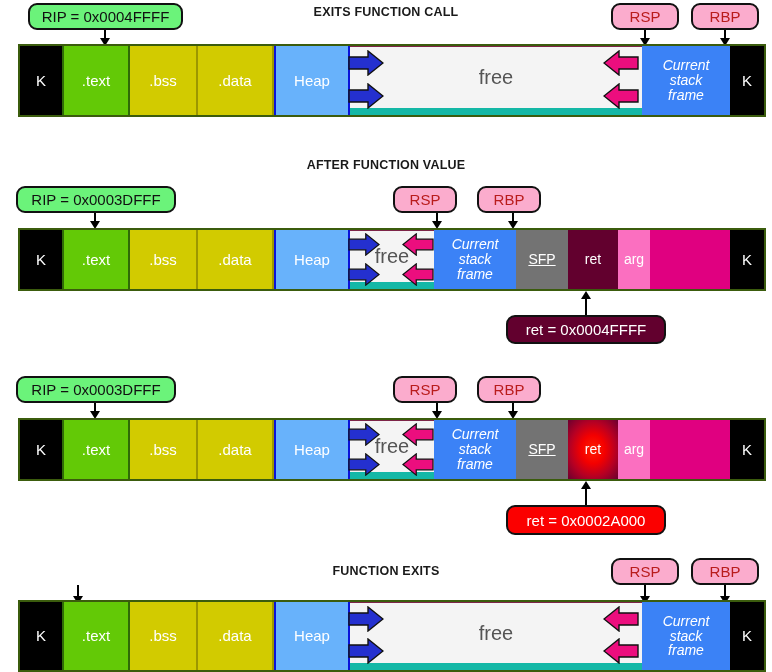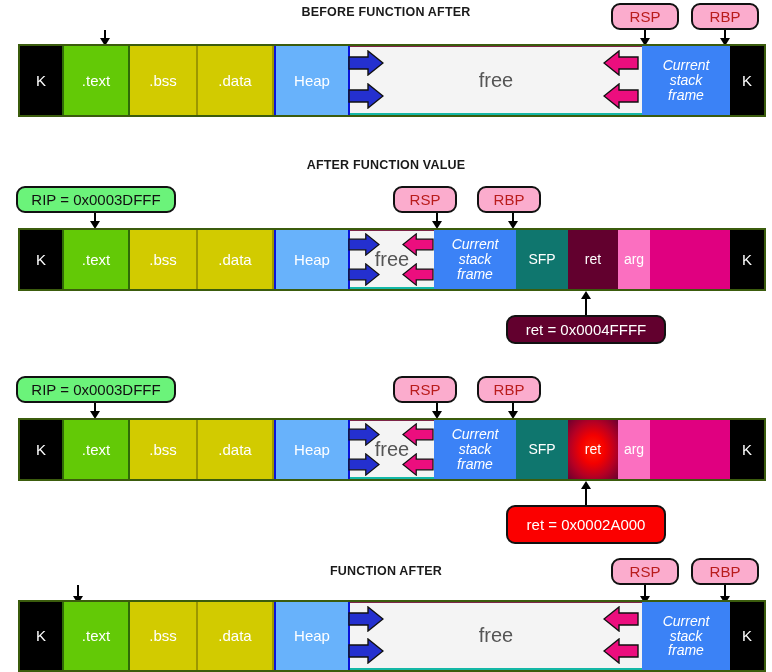--- a/index.html
+++ b/index.html
@@ -45,24 +45,24 @@
     white-space:pre-line;
     overflow:hidden;
   }
   .seg.k{background:#000000;font-size:15px;}
   .seg.text{background:#63c906;border-left:2px solid #2f6b06;border-right:2px solid #2f6b06;}
   .seg.bss{background:#d2cb00;border-right:2px solid #9c9700;}
   .seg.data{background:#d2cb00;border-right:2px solid #9c9700;}
   .seg.heap{background:#68b2fb;border-left:2px solid #0a13d8;border-right:2px solid #0a13d8;}
   .seg.free{
     background:#f4f4f4;color:#555555;font-size:20px;
-    border-top:1px solid #7d2448;border-bottom:2px solid #14b8a6;
+    border-top:1px solid #7d2448;border-bottom:7px solid #14b8a6;
   }
   .seg.csf{background:#3b82f6;font-size:14px;font-style:italic;}
-  .seg.sfp{background:#0f766e;font-size:14px;}
+  .seg.sfp{background:#737373;font-size:14px;text-decoration:underline;}
   .seg.ret{background:#62002e;font-size:14px;}
   .seg.ret-hot{
     background:radial-gradient(ellipse at 50% 50%, #ff1e00 0%, #f40000 34%, #b40024 66%, #6b0030 100%);
     font-size:14px;
   }
   .seg.arg{background:#fb6fc0;font-size:14px;}
   .seg.rest{background:#e00080;}
 
   
   .callout{
@@ -91,22 +91,23 @@
 
   
   .blockarrow{position:absolute;}
   .blockarrow svg{display:block;}
 </style>
 </head>
 <body>
 
 <div class="stage">
 
-  <div class="sect-title" style="left:266px;top:5px;width:240px;">BEFORE FUNCTION AFTER</div>
-
+  <div class="sect-title" style="left:266px;top:5px;width:240px;">EXITS FUNCTION CALL</div>
+
+  <div class="callout green" style="left:28px;top:3px;width:155px;height:27px;">RIP = 0x0004FFFF</div>
   <div class="ptr" style="left:104px;top:30px;width:2px;height:10px;"></div>
   <div class="ptr-head down" style="left:100px;top:38px;"></div>
 
   <div class="callout pinkbox" style="left:611px;top:3px;width:68px;height:27px;">RSP</div>
   <div class="ptr" style="left:644px;top:30px;width:2px;height:10px;"></div>
   <div class="ptr-head down" style="left:640px;top:38px;"></div>
 
   <div class="callout pinkbox" style="left:691px;top:3px;width:68px;height:27px;">RBP</div>
   <div class="ptr" style="left:724px;top:30px;width:2px;height:10px;"></div>
   <div class="ptr-head down" style="left:720px;top:38px;"></div>
@@ -248,23 +249,23 @@
       </svg>
   </div>
   <div class="blockarrow" style="left:402px;top:453px;">
     <svg width="32" height="23" viewBox="0 0 36 26">
         <path d="M35 7 L16 7 L16 1 L1 13 L16 25 L16 19 L35 19 Z" fill="#ec0e7e" stroke="#111" stroke-width="1.4"></path>
       </svg>
   </div>
 
   <div class="ptr" style="left:585px;top:489px;width:2px;height:17px;"></div>
   <div class="ptr-head up" style="left:581px;top:481px;"></div>
-  <div class="callout red" style="left:506px;top:505px;width:160px;height:39px;">ret = 0x0002A000</div>
-
-  <div class="sect-title" style="left:266px;top:564px;width:240px;">FUNCTION AFTER</div>
+  <div class="callout red" style="left:506px;top:505px;width:160px;height:30px;">ret = 0x0002A000</div>
+
+  <div class="sect-title" style="left:266px;top:564px;width:240px;">FUNCTION EXITS</div>
 
   <div class="ptr" style="left:77px;top:585px;width:2px;height:14px;"></div>
   <div class="ptr-head down" style="left:73px;top:596px;"></div>
 
   <div class="callout pinkbox" style="left:611px;top:558px;width:68px;height:27px;">RSP</div>
   <div class="ptr" style="left:644px;top:585px;width:2px;height:14px;"></div>
   <div class="ptr-head down" style="left:640px;top:596px;"></div>
 
   <div class="callout pinkbox" style="left:691px;top:558px;width:68px;height:27px;">RBP</div>
   <div class="ptr" style="left:724px;top:585px;width:2px;height:14px;"></div>

